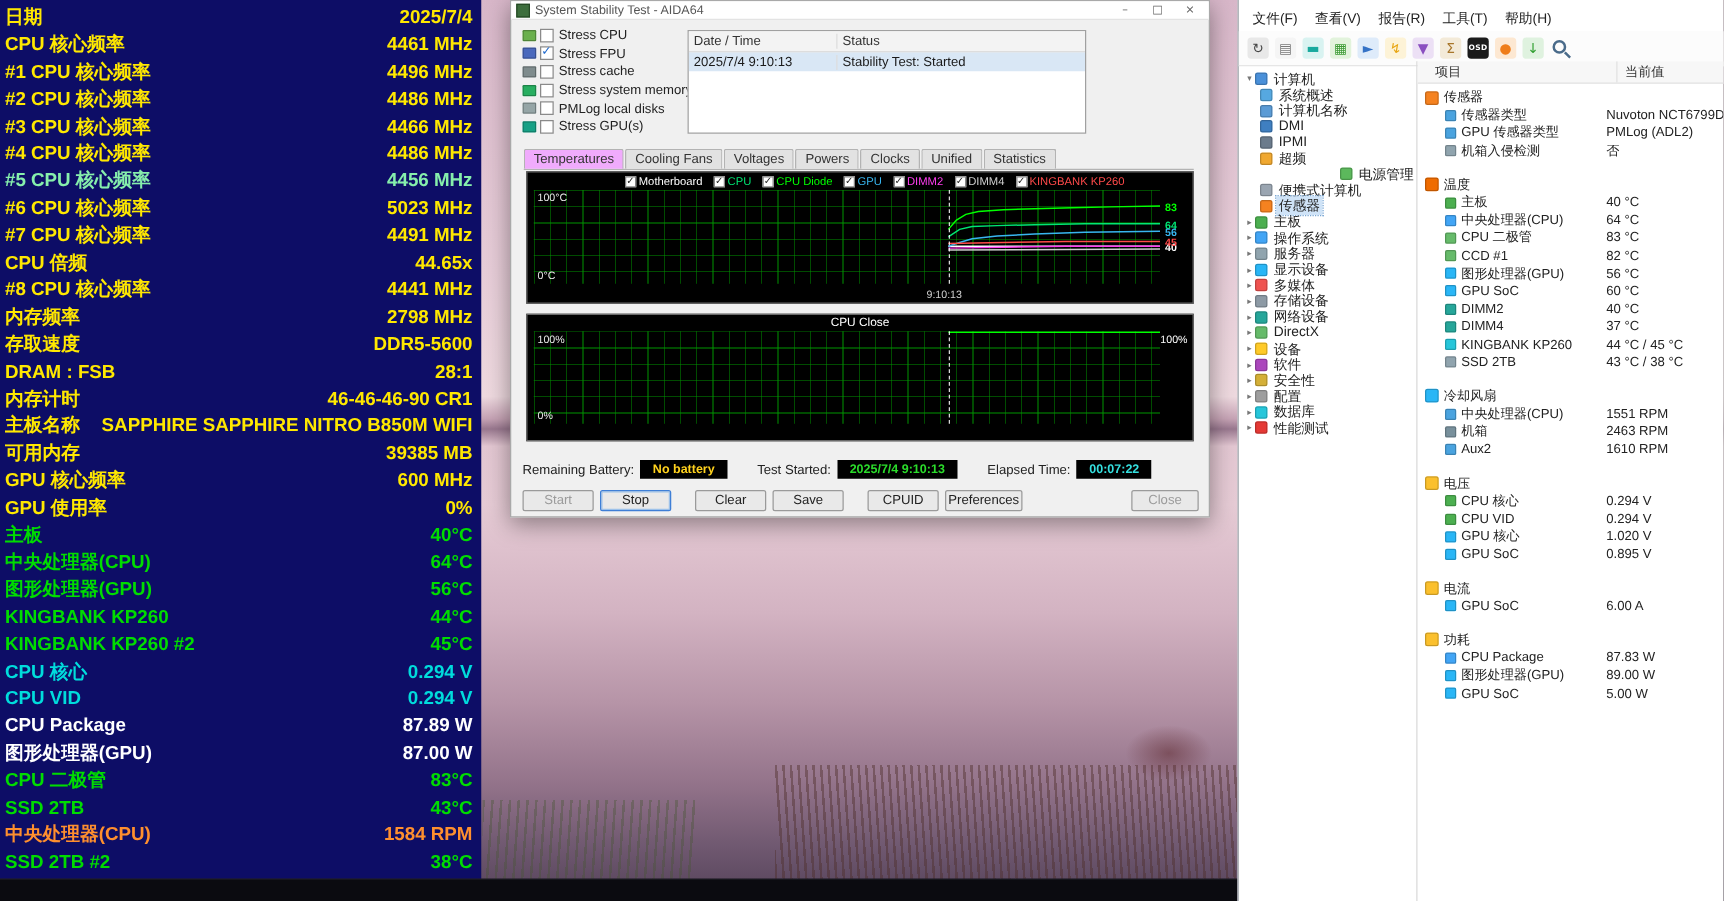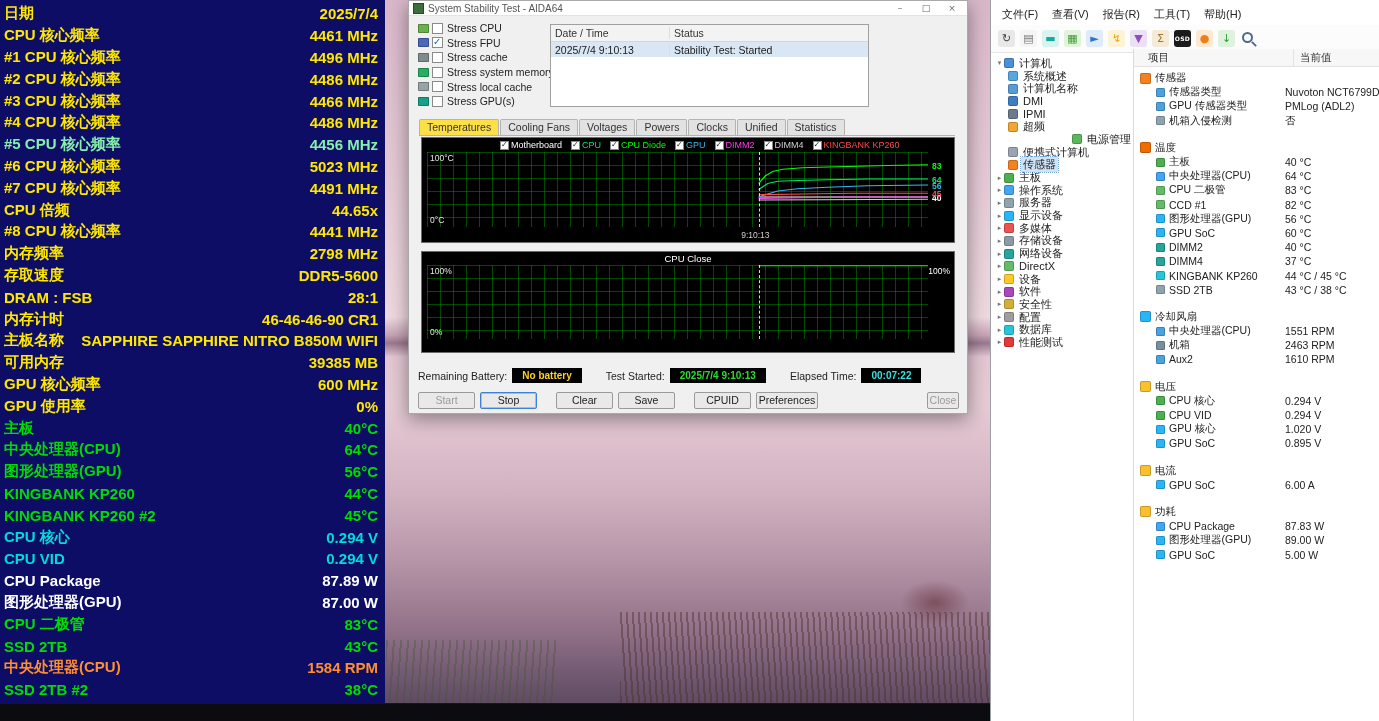--- a/index.html
+++ b/index.html
@@ -54,21 +54,21 @@
        border:1px solid #a0a0a0;box-sizing:border-box;font-size:10.5px;overflow:hidden;}
   .log-header{display:flex;height:16px;background:#f3f3f3;border-bottom:1px solid #d6d6d6;color:#333;align-items:center;}
   .log-c1{width:110px;padding:0 4px;border-right:1px solid #ddd;white-space:nowrap;overflow:hidden;}
   .log-c2{flex:1;padding:0 4px;white-space:nowrap;overflow:hidden;}
   .log-row{display:flex;height:15px;align-items:center;background:#d9e7f5;color:#1a1a1a;}
 
   #sst-tabs{position:absolute;left:10px;top:118px;right:12px;height:16px;display:flex;gap:1px;
        border-bottom:1px solid #b3b3b3;font-size:10.5px;}
   .tab{padding:1px 7px 0;border:1px solid #b3b3b3;border-bottom:none;background:#e2e2e2;
        color:#333;border-radius:2px 2px 0 0;white-space:nowrap;}
-  .tab.active{background:#fde047;position:relative;top:0;}
+  .tab.active{background:#f0abfc;position:relative;top:0;}
 
   .graph{position:absolute;left:12px;width:534px;background:#000;border:1px solid #6a6a6a;box-sizing:border-box;}
   #graph-temp{top:136px;height:106px;}
   #graph-usage{top:250px;height:102px;}
   #legend{position:absolute;top:2px;left:66px;right:4px;display:flex;gap:9px;font-size:9px;
        align-items:flex-start;white-space:nowrap;overflow:hidden;padding-left:12px;}
   .legend-item{display:flex;align-items:center;gap:2px;}
   .legend-check{width:7px;height:7px;background:#fff;border:1px solid #888;position:relative;flex:none;}
   .legend-check::after{content:"\2713";position:absolute;left:0;top:-2px;font-size:8px;color:#222;
        font-family:"DejaVu Sans",sans-serif;}
@@ -99,21 +99,21 @@
   .val-box.elapsed{color:#35e0e0;margin-right:0;}
 
   #sst-buttons{position:absolute;left:9px;top:391px;right:8px;display:flex;height:17px;}
   .btn{width:57px;height:17px;line-height:15px;background:#e9e9e9;border:1px solid #9a9a9a;
        border-radius:2px;font-size:10.5px;color:#222;text-align:center;box-sizing:border-box;
        margin-right:5px;white-space:nowrap;}
   .btn.wide{width:62px;}
   .btn.disabled{color:#9b9b9b;}
   .btn.focused{border-color:#3f7fd6;box-shadow:inset 0 0 0 1px #9cc1ea;text-align:center;}
   .btn.gap{margin-left:14px;}
-  .btn.right{margin-left:auto;margin-right:0;width:32px;}
+  .btn.right{margin-left:auto;margin-right:0;width:54px;}
 
   
   #main{position:absolute;left:990px;top:0;width:389px;height:721px;background:#fff;
        border-left:1px solid #9aa0a6;box-sizing:border-box;}
   #menubar{height:21px;display:flex;align-items:flex-end;padding:4px 0 0 4px;font-size:11px;color:#222;}
   .menu-item{padding:1px 7px 3px;}
   #toolbar{height:27px;display:flex;align-items:center;gap:5px;padding-left:7px;
        border-bottom:1px solid #e6e6e6;background:#fcfcfc;}
   .tb-icon{width:17px;height:17px;display:flex;align-items:center;justify-content:center;
        font-size:11px;border-radius:3px;font-family:"DejaVu Sans",sans-serif;flex:none;}
@@ -323,21 +323,21 @@
           <span class="stress-label">Stress cache</span>
         </div>
         <div class="stress-row">
           <span class="mini-icon" style="background: rgb(39, 174, 96);"></span>
           <span class="checkbox"></span>
           <span class="stress-label">Stress system memory</span>
         </div>
         <div class="stress-row">
           <span class="mini-icon" style="background: rgb(149, 165, 166);"></span>
           <span class="checkbox"></span>
-          <span class="stress-label">Stress local cache</span>
+          <span class="stress-label">PMLog local disks</span>
         </div>
         <div class="stress-row">
           <span class="mini-icon" style="background: rgb(22, 160, 133);"></span>
           <span class="checkbox"></span>
           <span class="stress-label">Stress GPU(s)</span>
         </div>
       </div>
     <div id="log-table">
         <div class="log-header">
           <span class="log-c1">Date / Time</span>

